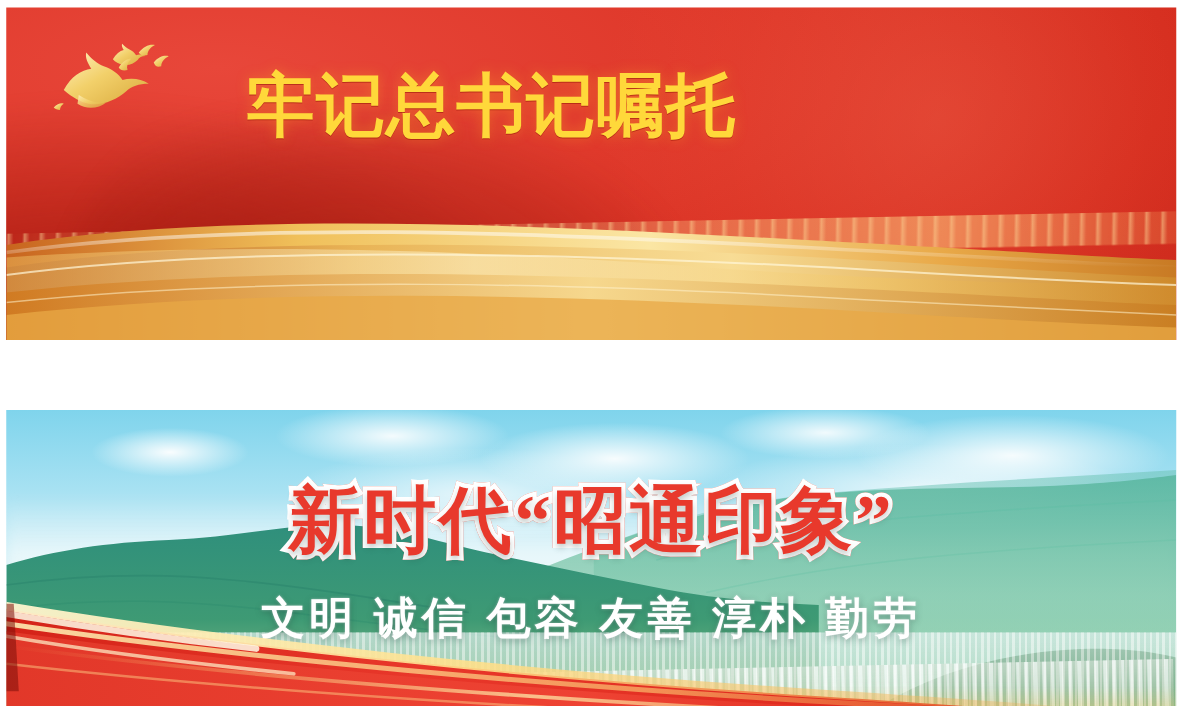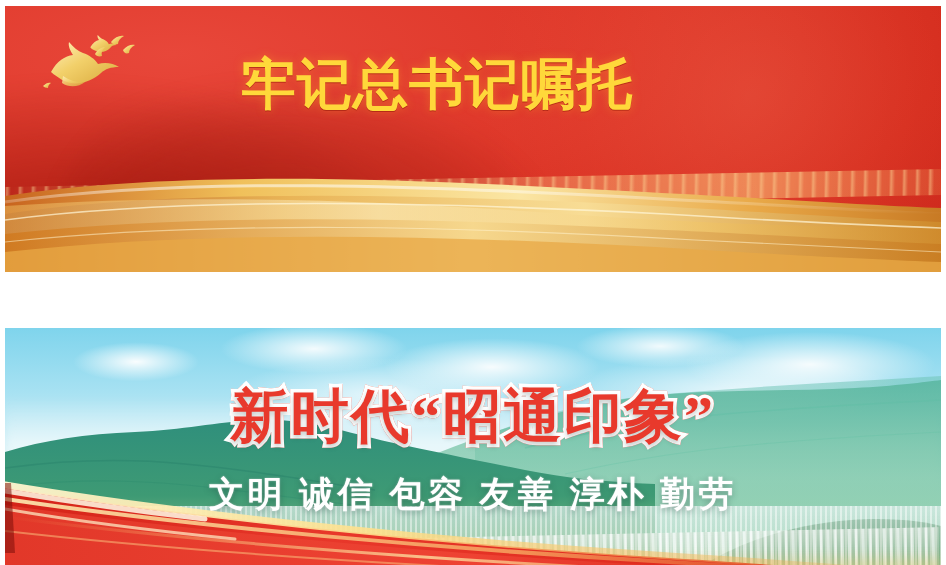--- a/index.html
+++ b/index.html
@@ -54,21 +54,20 @@
   
   .top-title{
     position:absolute;left:0;top:48px;width:776px;
     text-align:center;
     font-family:"Liberation Serif",serif;
     font-weight:700;
     color:#ffd83a;
     letter-spacing:.06em;
     text-shadow:0 1px 0 rgba(150,20,10,.55), 0 0 10px rgba(255,180,40,.35);
     line-height:1.12;
-    padding-left:44px;
   }
   .top-title .ln{display:block;white-space:nowrap;}
   .top-title .ln1{font-size:55px;}
   .top-title .ln2{font-size:58px;margin-top:4px;}
 
   
   .gap{position:absolute;left:0;top:272px;width:946px;height:10px;background:#fff;}
 
   
   .bot-banner{

